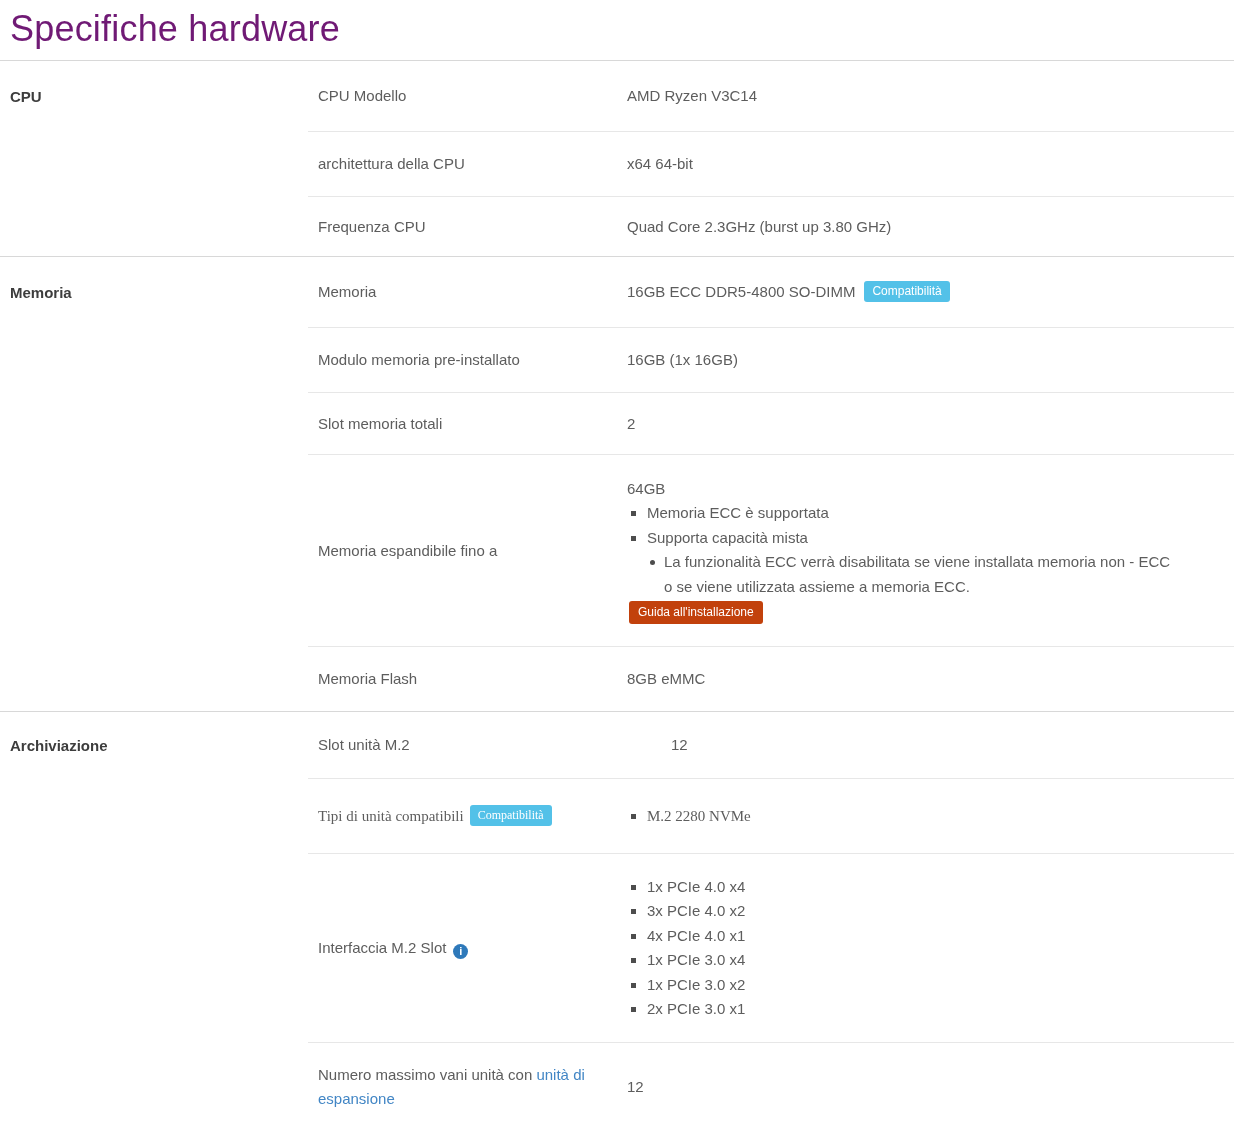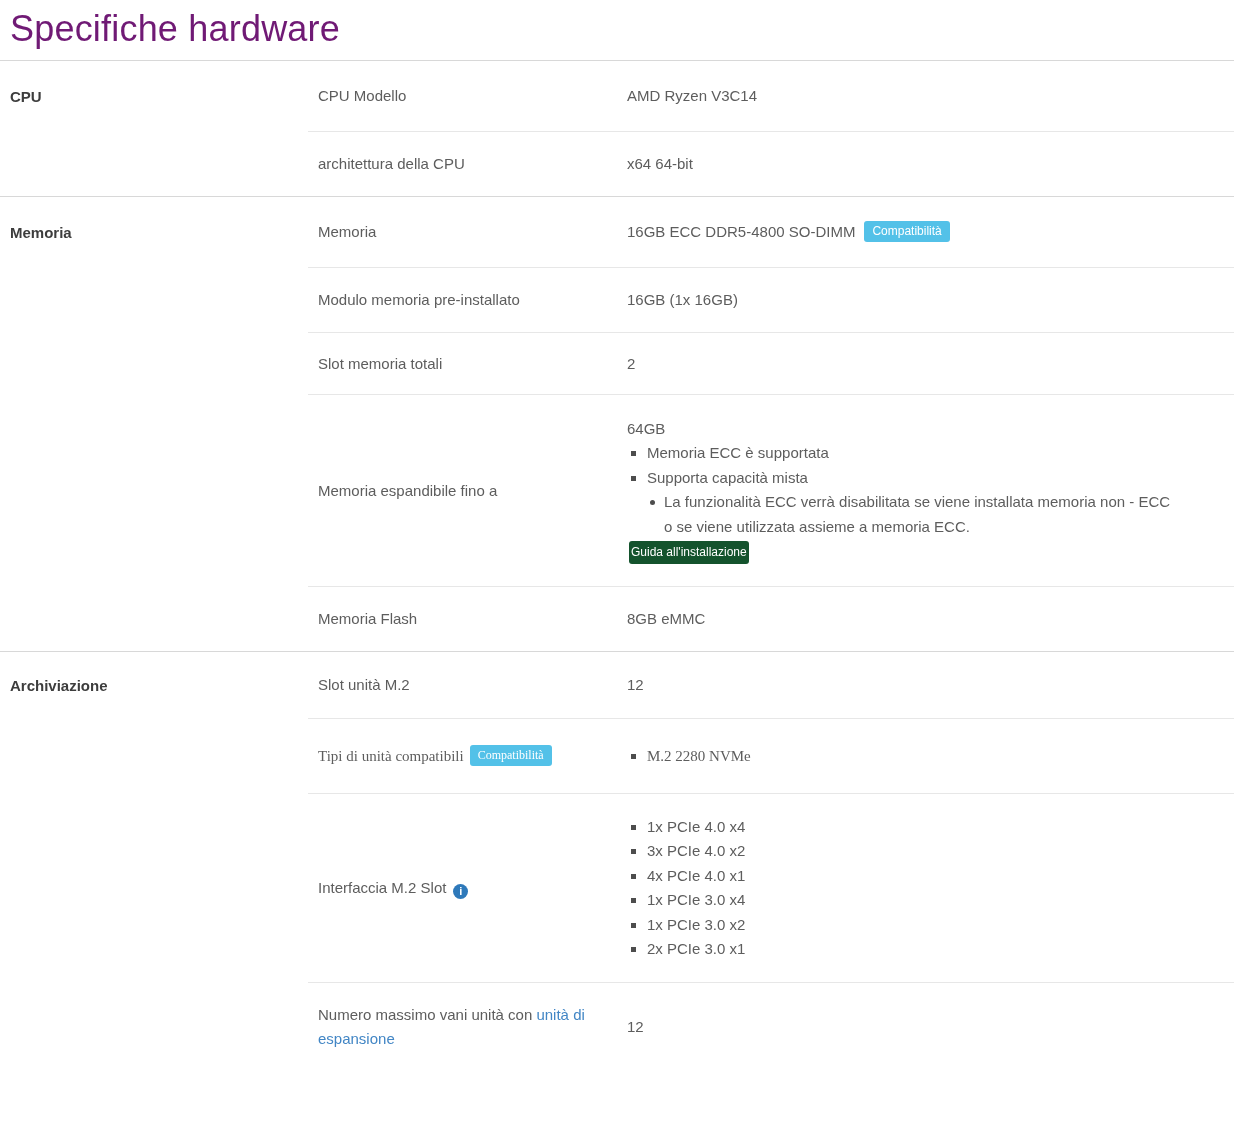--- a/index.html
+++ b/index.html
@@ -21,34 +21,34 @@
   .cat-inner { display:flex; align-items:center; font-weight:700; font-size:15px; color:#3d3d3d; }
   .ch70 { height:70px; } .ch66 { height:66px; }
   .rows { flex:1; min-width:0; }
 
   .row { display:flex; align-items:center; }
   .row + .row { border-top:1px solid #e7e7e7; }
   .lbl { width:319px; flex-shrink:0; padding:8px 14px 8px 10px; line-height:24px; }
   .val { flex:1; min-width:0; padding:8px 16px 8px 0; line-height:24px; }
 
   .mh70 { min-height:70px; } .mh65 { min-height:65px; } .mh60 { min-height:60px; }
-  .mh62 { min-height:62px; } .mh66 { min-height:66px; } .mh75 { min-height:75px;font-family:Liberation Serif, serif; }
+  .mh62 { min-height:62px; } .mh66 { min-height:66px;gap:44px; } .mh75 { min-height:75px;font-family:Liberation Serif, serif; }
   .mh88 { min-height:88px; } .mh192 { min-height:192px; } .mh189 { min-height:189px; }
 
   
   .badge {
     display:inline-block; background:#53c1e8; color:#ffffff;
     font-size:12px; line-height:15px; padding:3px 8px; border-radius:3px;
     vertical-align:2px; white-space:nowrap; cursor:pointer;
   }
   .badge.after-val { margin-left:9px; }
   .badge.after-lbl { margin-left:6px; }
   .btn {
-    display:inline-block; background:#14532d; color:#ffffff;
-    font-size:12px; line-height:15px; padding:4px 2px; border-radius:3px;
+    display:inline-block; background:#c2410c; color:#ffffff;
+    font-size:12px; line-height:15px; padding:4px 9px; border-radius:3px;
     margin-top:0; margin-left:2px; cursor:pointer; white-space:nowrap;
   }
 
   
   .info-icon {
     display:inline-flex; align-items:center; justify-content:center;
     width:15px; height:15px; border-radius:50%;
     background:#2e79ba; color:#ffffff; font-size:11px; font-weight:700;
     margin-left:7px; vertical-align:-2px; cursor:pointer;
   }
@@ -77,20 +77,24 @@
       <div class="cat-inner ch70">CPU</div>
     </div>
     <div class="rows">
       <div class="row mh70">
         <div class="lbl">CPU Modello</div>
         <div class="val">AMD Ryzen V3C14</div>
       </div>
       <div class="row mh65">
         <div class="lbl">architettura della CPU</div>
         <div class="val">x64 64-bit</div>
+      </div>
+      <div class="row mh60">
+        <div class="lbl">Frequenza CPU</div>
+        <div class="val">Quad Core 2.3GHz (burst up 3.80 GHz)</div>
       </div>
     </div>
   </div>
 
   <div class="section">
     <div class="cat">
       <div class="cat-inner ch70">Memoria</div>
     </div>
     <div class="rows">
       <div class="row mh70">

